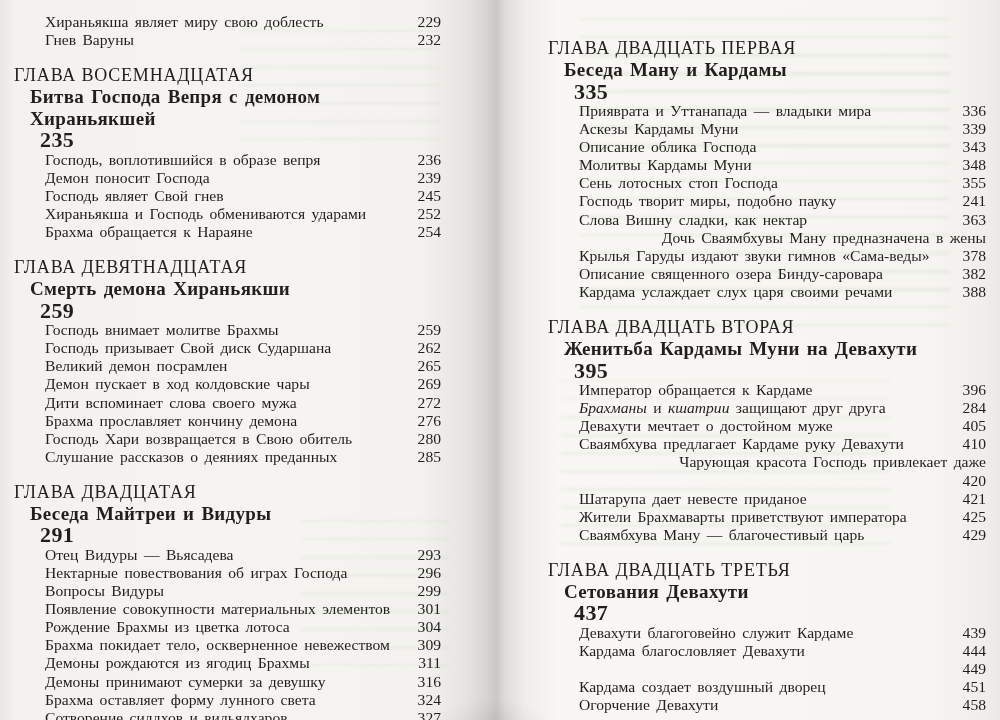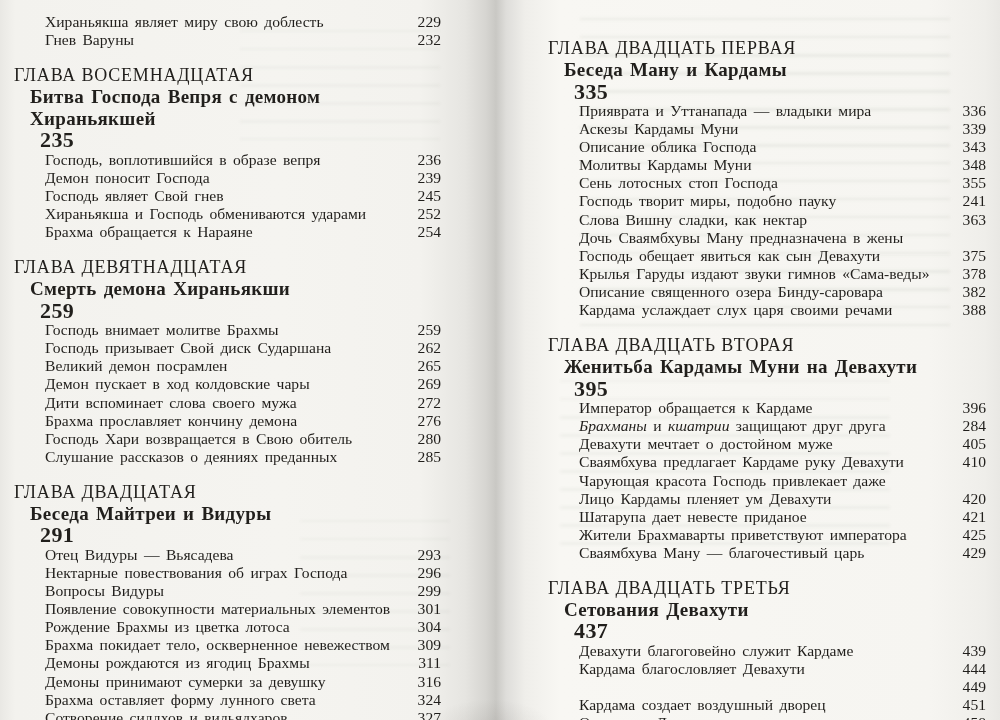--- a/index.html
+++ b/index.html
@@ -29,21 +29,21 @@
   }
   .title-row {
     font-weight:bold; font-size:19px; line-height:21.5px;
     padding-left:16px; letter-spacing:.3px; word-spacing:2px;flex-direction:column;
   }
   .title-row:last-of-type { margin-bottom:6px; }
   .title-row .p { font-size:22px; }
 
   .entry {
     font-size:15.6px; line-height:18.1px;
-    padding-left:31px; word-spacing:2.5px;
+    padding-left:31px; word-spacing:2.5px;justify-content:flex-end;
   }
   .entry .p { font-size:15.6px; }
 
   .p { text-align:right; min-width:36px; padding-left:8px; white-space:nowrap; }
   .t { flex:0 1 auto; }
   .it { font-style:italic; }
 
   
   .ghost {
     position:absolute; pointer-events:none;
@@ -265,25 +265,20 @@
       </div>
       <div class="row entry">
         <span class="t">Слова Вишну сладки, как нектар</span>
         <span class="fill"></span>
         <span class="p">363</span>
       </div>
       <div class="row entry">
         <span class="t">Дочь Сваямбхувы Ману предназначена в жены</span>
       </div>
       <div class="row entry">
-        <span class="t">Господь обещает явиться как сын Девахути</span>
-        <span class="fill"></span>
-        <span class="p">375</span>
-      </div>
-      <div class="row entry">
         <span class="t">Крылья Гаруды издают звуки гимнов «Сама-веды»</span>
         <span class="fill"></span>
         <span class="p">378</span>
       </div>
       <div class="row entry">
         <span class="t">Описание священного озера Бинду-саровара</span>
         <span class="fill"></span>
         <span class="p">382</span>
       </div>
       <div class="row entry">
@@ -316,21 +311,20 @@
       </div>
       <div class="row entry">
         <span class="t">Сваямбхува предлагает Кардаме руку Девахути</span>
         <span class="fill"></span>
         <span class="p">410</span>
       </div>
       <div class="row entry">
         <span class="t">Чарующая красота Господь привлекает даже</span>
       </div>
       <div class="row entry">
-        <span class="t">Лицо Кардамы пленяет ум Девахути</span>
         <span class="fill"></span>
         <span class="p">420</span>
       </div>
       <div class="row entry">
         <span class="t">Шатарупа дает невесте приданое</span>
         <span class="fill"></span>
         <span class="p">421</span>
       </div>
       <div class="row entry">
         <span class="t">Жители Брахмаварты приветствуют императора</span>

